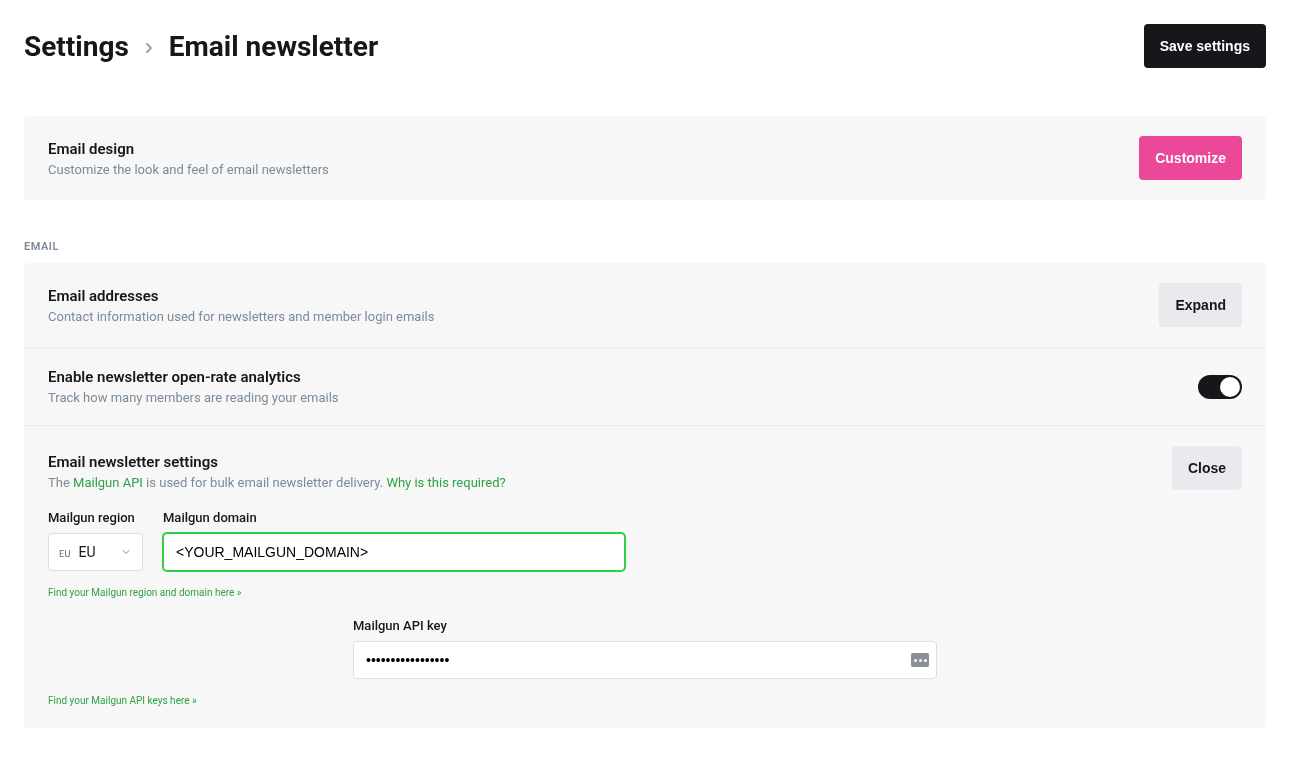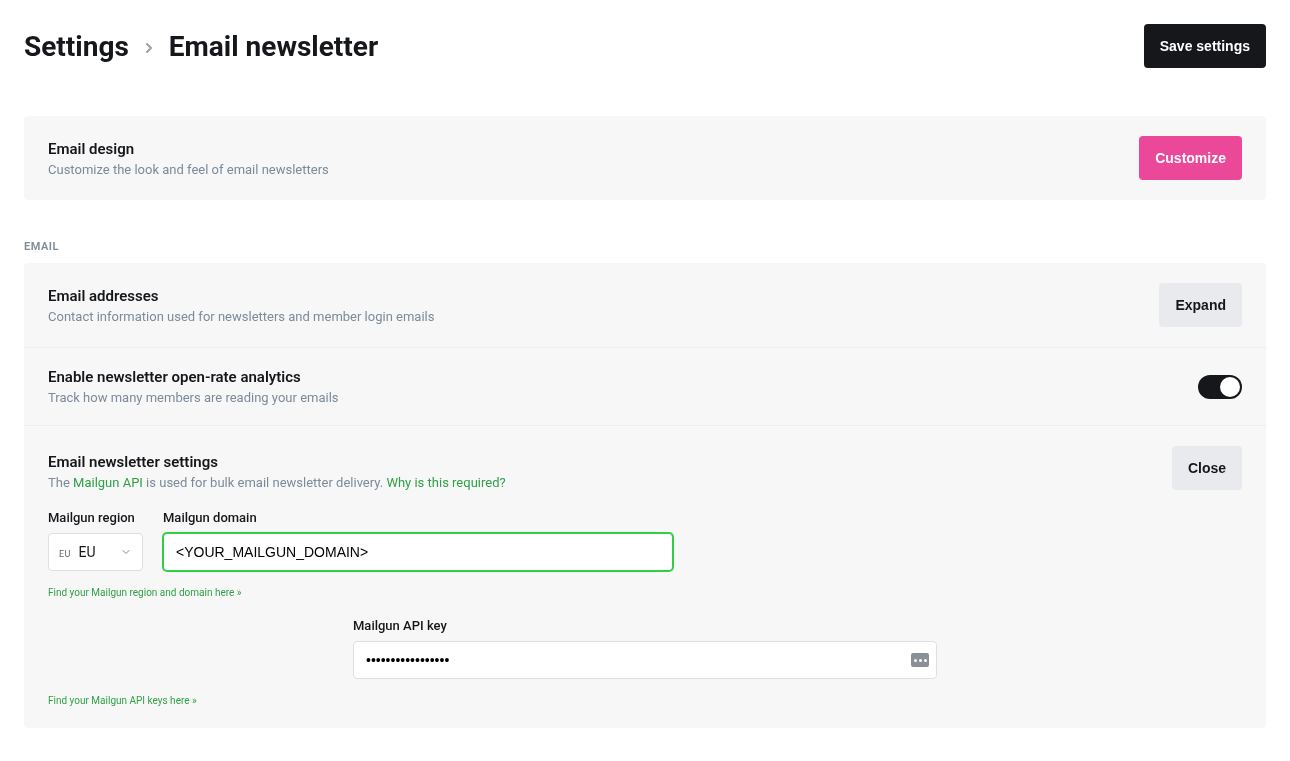--- a/index.html
+++ b/index.html
@@ -126,21 +126,21 @@
     .input {
       border: 1px solid #dcdfe3;
       border-radius: 4px;
       background: #fff;
       height: 38px;
       padding: 0 12px;
       font-size: 14px;
       outline: none;
     }
     .input.focused { border-color: #30cf43; box-shadow: 0 0 0 1px #30cf43; }
-    .input.domain { width: 510px; }
+    .input.domain { width: 462px; }
     .input.apikey { width: 584px; }
     .hint-link {
       color: #30a146;
       font-size: 10px;
       text-decoration: none;
       margin-top: 8px;
       display: inline-block;
     }
     .apikey-wrap {
       position: relative;

